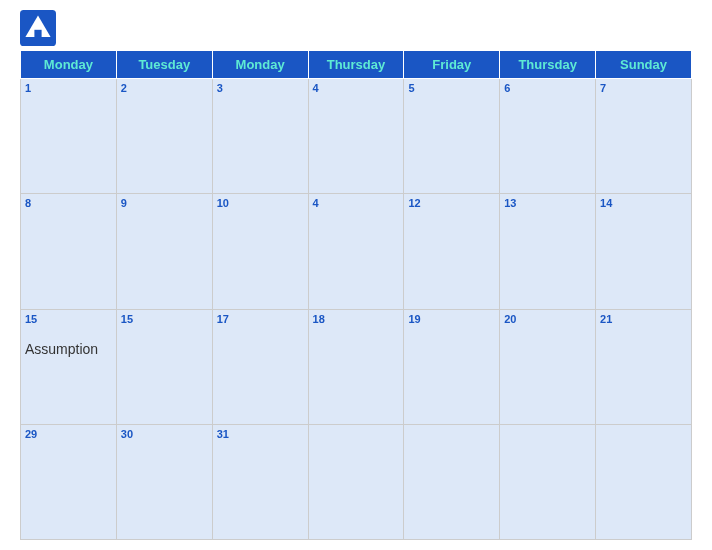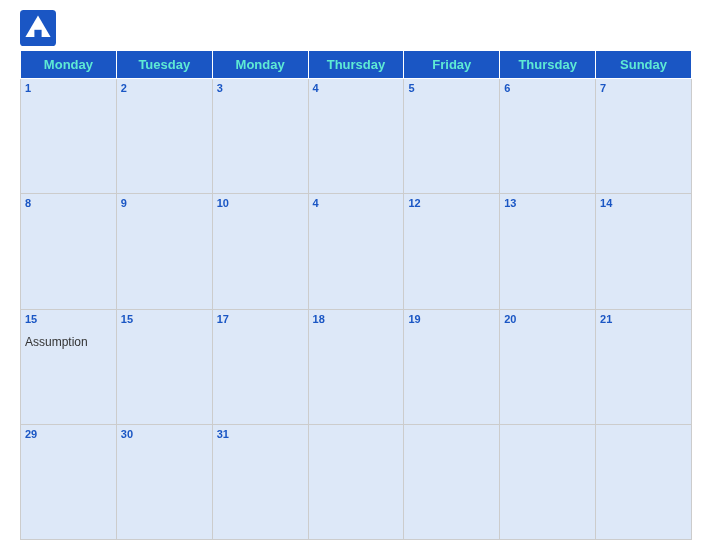--- a/index.html
+++ b/index.html
@@ -76,23 +76,23 @@
     .calendar tbody tr td.blue-row {
       background: #dde8f8;
     }
     .date-num {
       font-size: 11px;
       font-weight: bold;
       color: #1a56c4;
       display: block;
     }
     .holiday-label {
-      font-size: 12px;
+      font-size: 14px;
       color: #333;
-      margin-top: 10px;
+      margin-top: 16px;
       display: block;
     }
   </style>
 </head>
 <body>
 
 <div class="top-bar">
   <div class="logo">
     <svg class="logo-icon" viewBox="0 0 40 40" xmlns="http://www.w3.org/2000/svg">
       <rect width="40" height="40" rx="4" fill="#1a56c4"></rect>

